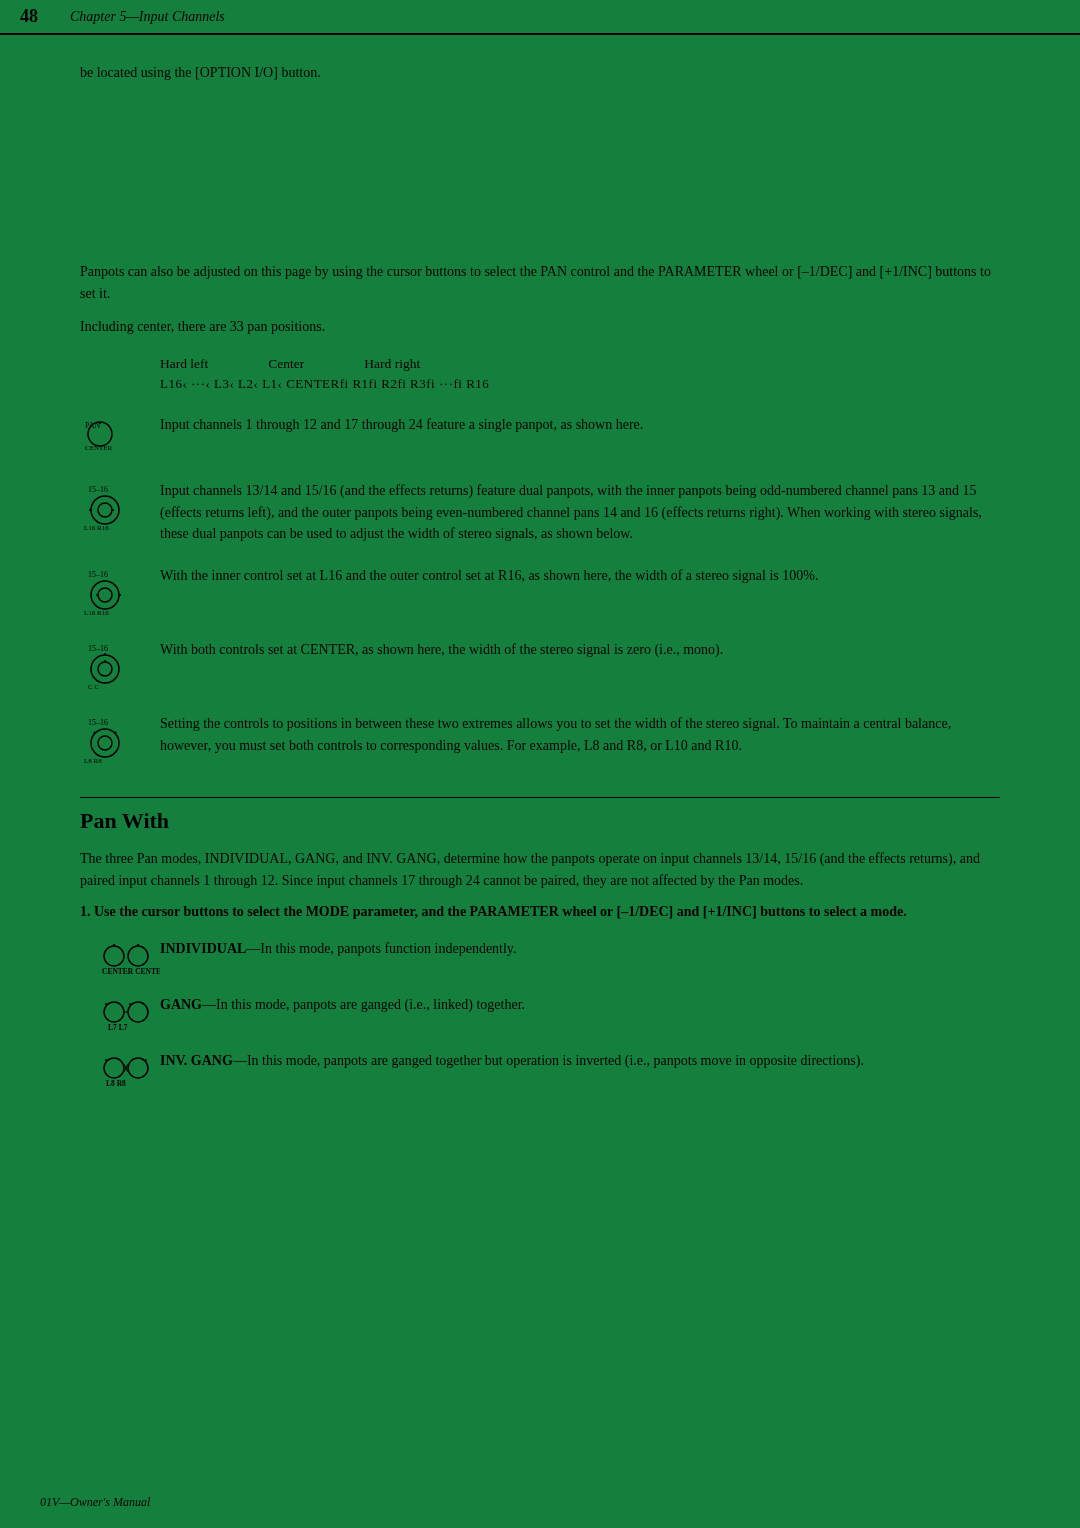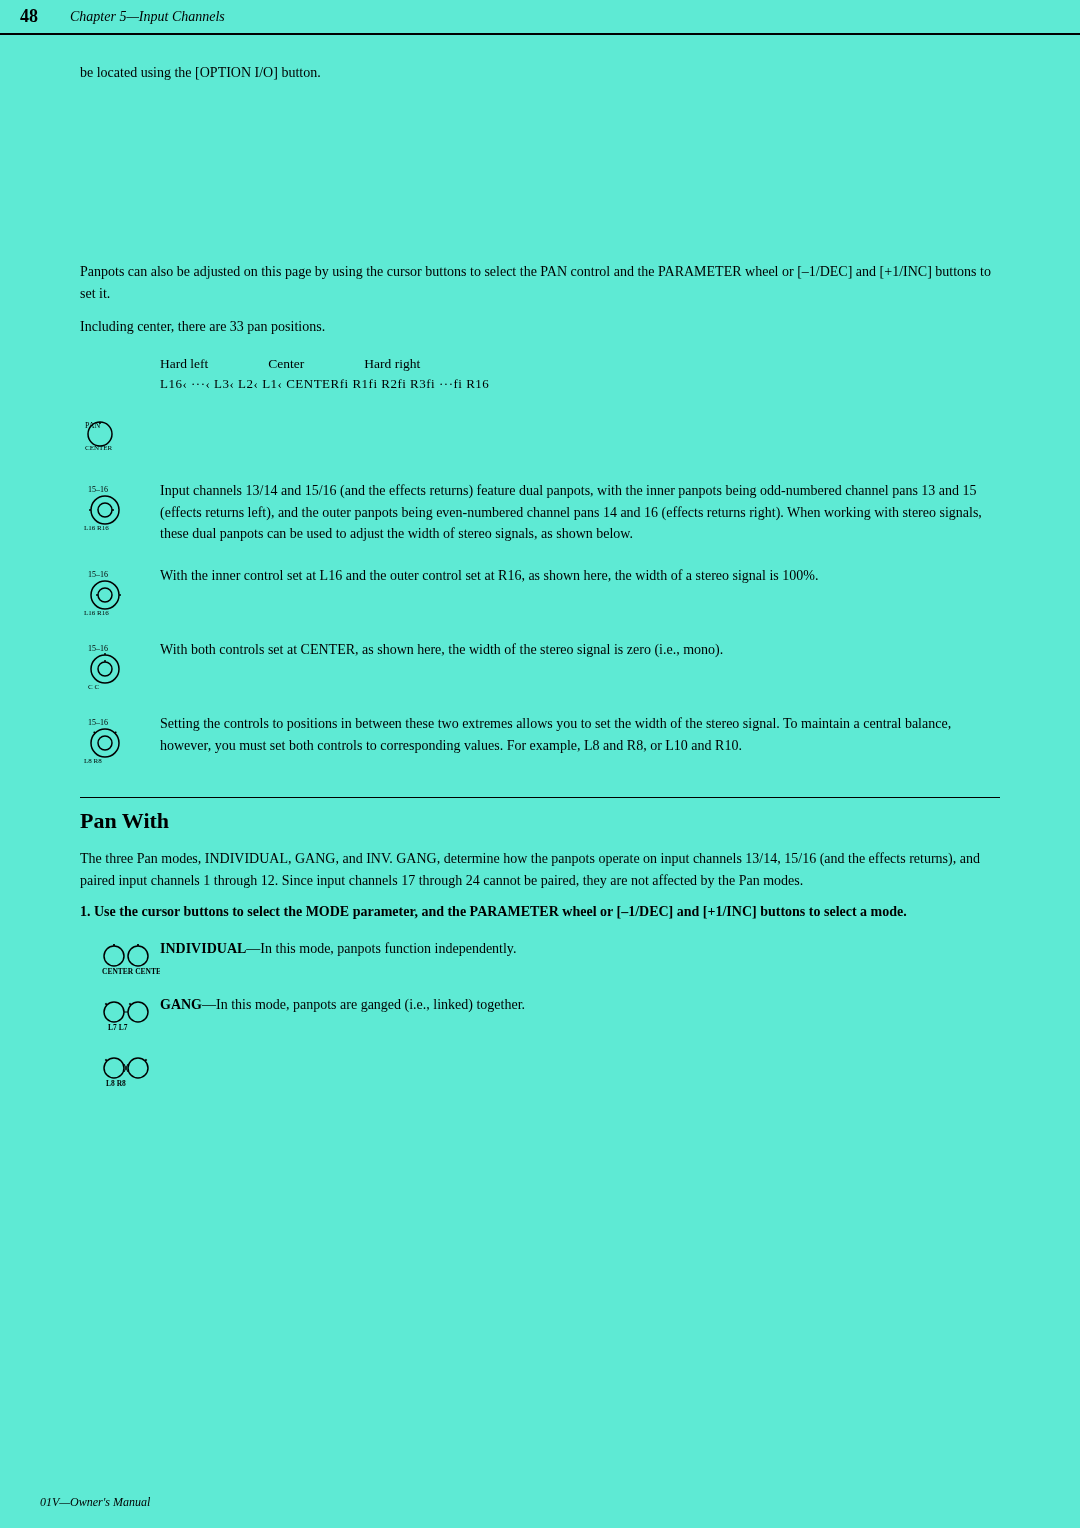--- a/index.html
+++ b/index.html
@@ -8,21 +8,21 @@
       font-family: "Times New Roman", Times, serif;
       font-size: 14px;
       color: #000;
       width: 1080px;
       min-height: 1528px;
     }
 
     .page {
       width: 1080px;
       min-height: 1528px;
-      background: #5eead4;
+      background: #15803d;
       position: relative;
     }
 
     
     .header-bar {
       display: flex;
       align-items: center;
       border-bottom: 2px solid #000;
       padding: 6px 40px 6px 20px;
     }
@@ -179,20 +179,21 @@
         <svg width="40" height="42" viewBox="0 0 40 42" class="icon-svg">
 
           <circle cx="20" cy="18" r="12" fill="none" stroke="#000" stroke-width="1.5"></circle>
 
           <line x1="20" y1="8" x2="20" y2="6" stroke="#000" stroke-width="1.5"></line>
 
           <text x="5" y="12" font-size="8" font-family="Arial">PAN</text>
           <text x="5" y="34" font-size="7" font-family="Arial">CENTER</text>
         </svg>
       </div>
+      <div class="icon-text-col">Input channels 1 through 12 and 17 through 24 feature a single panpot, as shown here.</div>
     </div>
 
     <div class="icon-section">
       <div class="icon-col">
         <svg width="50" height="50" viewBox="0 0 50 50" class="icon-svg">
           <text x="8" y="10" font-size="8" font-family="Arial">15–16</text>
 
           <circle cx="25" cy="28" r="14" fill="none" stroke="#000" stroke-width="1.5"></circle>
 
           <circle cx="25" cy="28" r="7" fill="none" stroke="#000" stroke-width="1.5"></circle>
@@ -314,20 +315,23 @@
           <line x1="7.1" y1="9.1" x2="5.4" y2="7.4" stroke="#000" stroke-width="1.8"></line>
 
           <line x1="24" y1="12" x2="28" y2="20" stroke="#000" stroke-width="1"></line>
           <line x1="24" y1="20" x2="28" y2="12" stroke="#000" stroke-width="1"></line>
           <circle cx="38" cy="16" r="10" fill="none" stroke="#000" stroke-width="1.5"></circle>
 
           <line x1="44.9" y1="9.1" x2="46.6" y2="7.4" stroke="#000" stroke-width="1.8"></line>
           <text x="6" y="34" font-size="7.5" font-family="Arial">L8   R8</text>
         </svg>
       </div>
+      <div class="mode-text-col">
+        <strong>INV. GANG</strong><span>—In this mode, panpots are ganged together but operation is inverted (i.e., panpots move in opposite directions).</span>
+      </div>
     </div>
 
   </div>
 
   <div class="footer">
     <span>01V—Owner's Manual</span>
   </div>
 
 </div>
 

